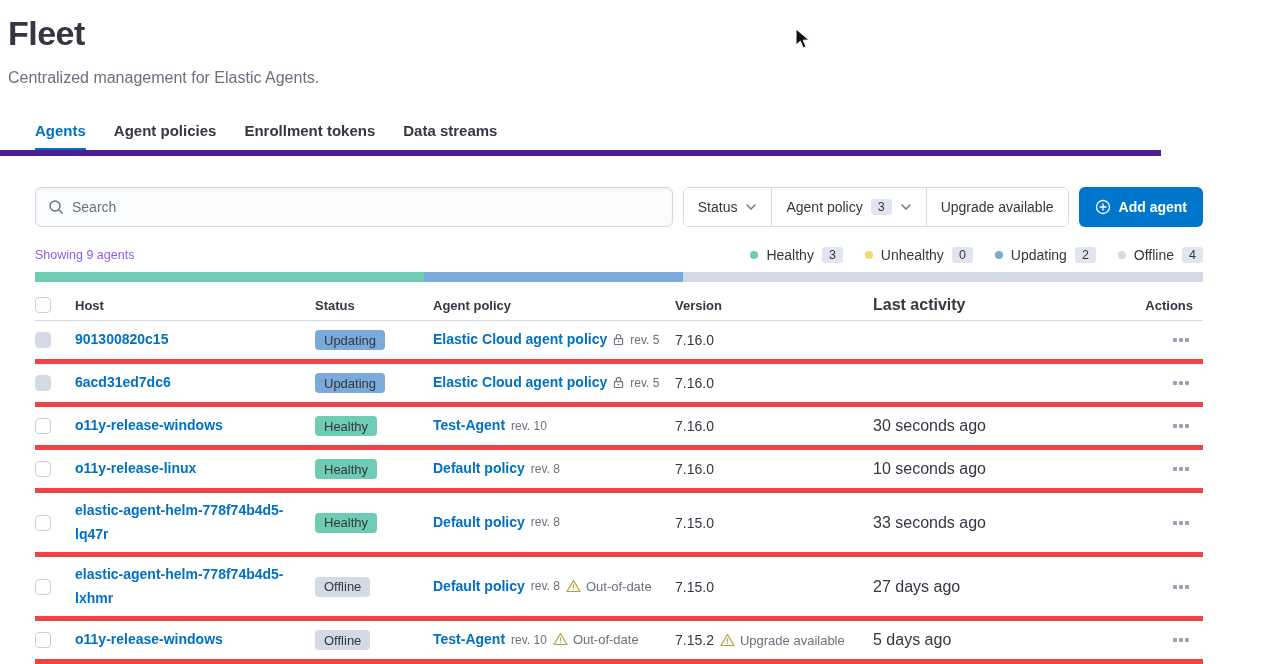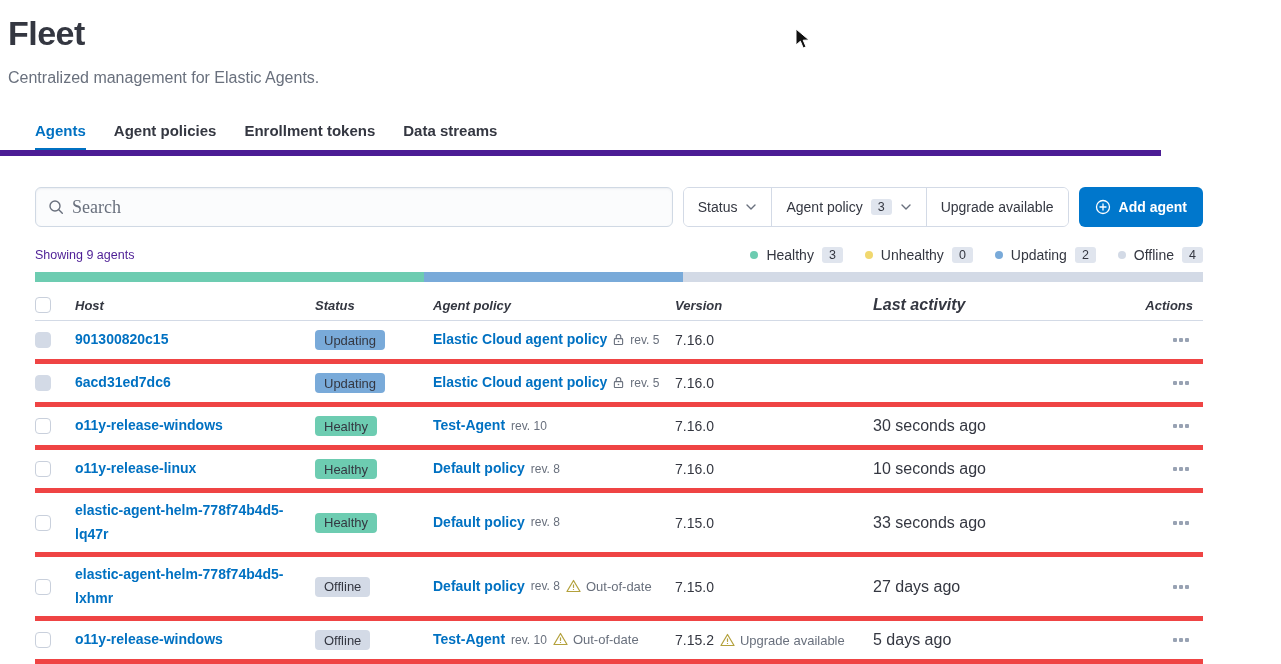--- a/index.html
+++ b/index.html
@@ -23,21 +23,21 @@
 
   
   .toolbar { display:flex; gap:8px; margin-top:31px; height:40px; }
   .search-box {
     flex:1; display:flex; align-items:center; gap:8px; padding:0 12px;
     background:#fbfcfd; border:1px solid #d0d9e4; border-radius:6px;
     box-shadow: inset 0 1px 2px rgba(152,162,179,0.15);
   }
   .search-box input {
     border:none; outline:none; background:transparent; flex:1;
-    font-size:18px; color:#343741; font-family:Liberation Serif, serif;
+    font-size:14px; color:#343741; font-family:Liberation Sans, sans-serif;
   }
   .search-box input::placeholder { color:#69707d; }
   .filter-group {
     display:flex; align-items:stretch; background:#fff;
     border:1px solid #d3dae6; border-radius:6px; overflow:hidden; margin-left:2px;
   }
   .filter-btn {
     display:flex; align-items:center; gap:8px; padding:0 14px;
     font-size:14px; color:#343741; cursor:pointer; background:#fff;
   }
@@ -47,33 +47,33 @@
     font-size:12.5px; font-weight:500; color:#343741;
   }
   .btn-primary {
     display:flex; align-items:center; gap:8px; padding:0 16px; margin-left:2px;
     background:#0077cc; color:#fff; font-size:14px; font-weight:600;
     border:none; border-radius:6px; cursor:pointer; font-family:"Liberation Sans",sans-serif;
   }
 
   
   .summary { display:flex; justify-content:space-between; align-items:center; margin-top:20px; }
-  .showing { font-size:12.5px; color:#4c1d95; }
+  .showing { font-size:12.5px; color:#8b5cf6; }
   .legend { display:flex; align-items:center; gap:22px; }
   .legend-item { display:flex; align-items:center; gap:8px; font-size:14px; color:#343741; }
   .legend-dot { width:8px; height:8px; border-radius:50%; display:inline-block; }
 
   
   .health-bar { display:flex; height:10px; margin-top:9px; overflow:hidden; }
   .health-bar span { display:block; height:100%; }
 
   
   .agent-table { margin-top:8px; }
   .t-row { display:flex; align-items:center; border-bottom:5px solid #ef4444; }
-  .t-head { border-bottom:1px solid #d3dae6; font-weight:700; font-size:13px; min-height:31px;font-style:italic; }
+  .t-head { border-bottom:1px solid #d3dae6; font-weight:700; font-size:13px; min-height:31px; }
   .r43 { min-height:43px; }
   .r64 { min-height:64px; }
   .col-check { width:40px; display:flex; align-items:center; }
   .col-host { width:240px; padding-right:18px; }
   .col-status { width:118px; }
   .col-policy { width:242px; display:flex; align-items:center; flex-wrap:wrap; gap:6px; }
   .col-version { width:198px; display:flex; align-items:center; gap:6px; }
   .col-activity { width:267px; font-size:16px; }
   .col-actions { flex:1; display:flex; justify-content:flex-end; padding-right:10px; }
 

